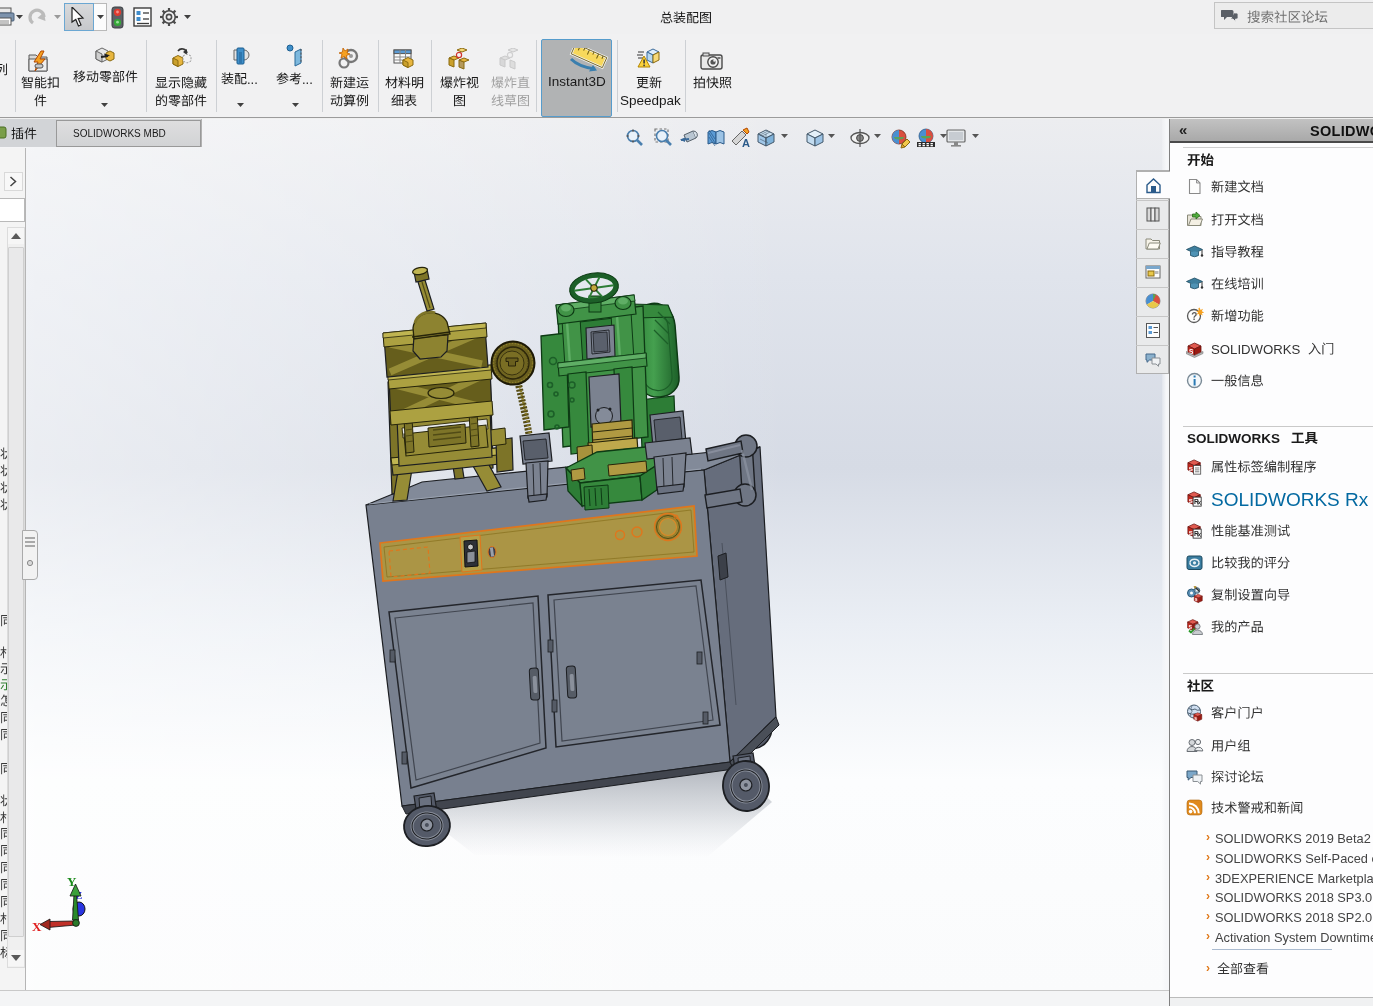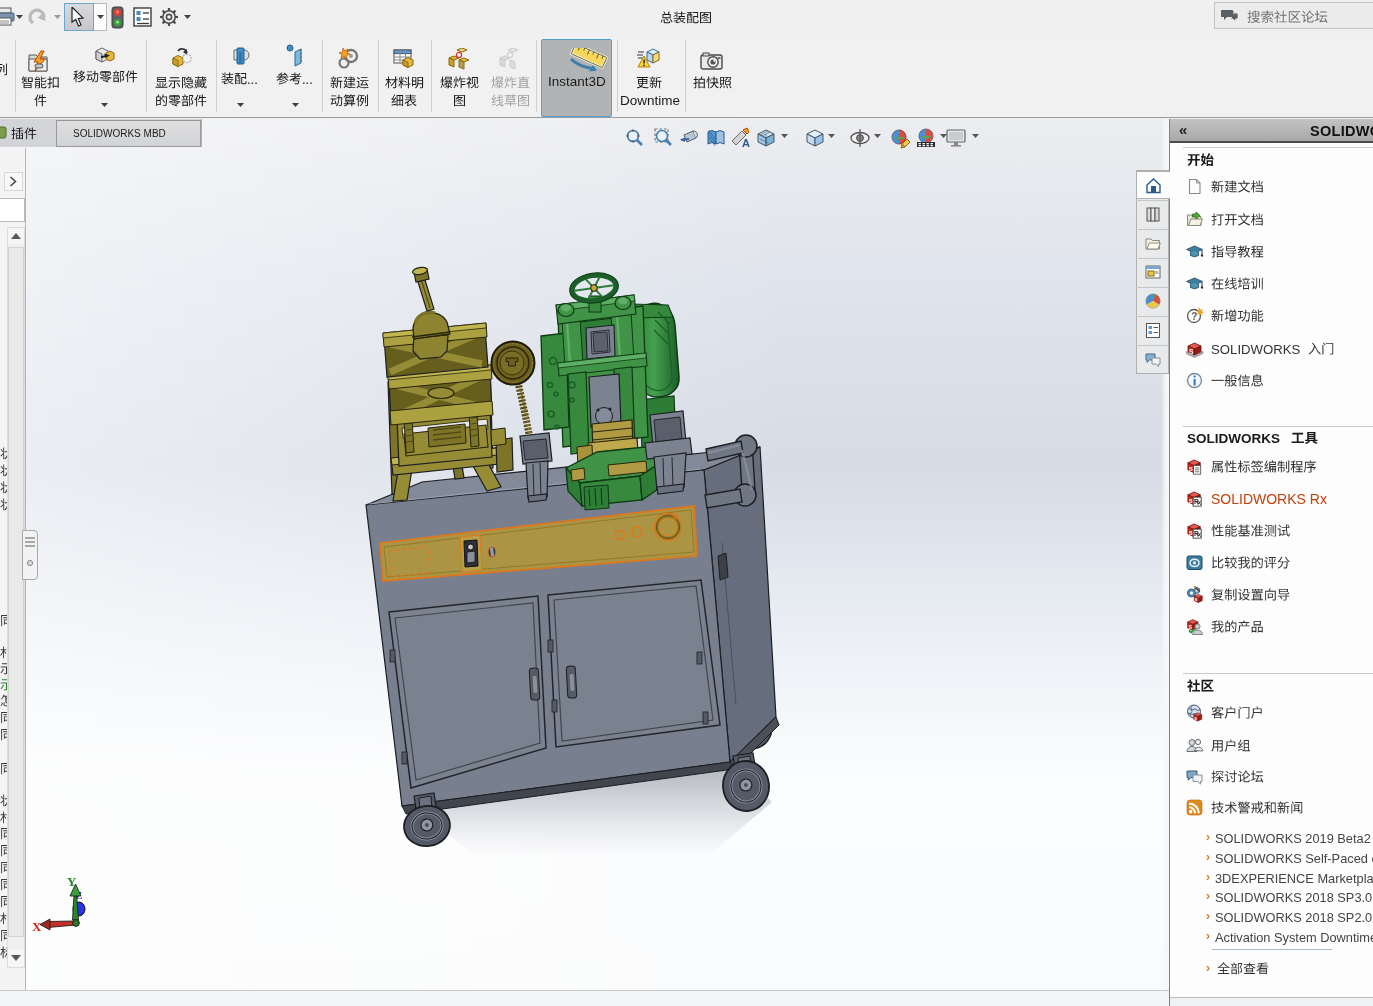--- a/index.html
+++ b/index.html
@@ -314,21 +314,21 @@
 <polygon points="7,8 13,19 1,19" fill="#fbd23c" stroke="#b38600"></polygon>
 <rect x="6.3" y="11.5" width="1.6" height="4" fill="#3a3a3a"></rect>
       <rect x="6.3" y="16.6" width="1.6" height="1.6" fill="#3a3a3a"></rect>
     </svg>
 <svg style="position:absolute;left:636.0px;top:73.5px;overflow:visible" width="26" height="17">
       <g fill="#1a1a1a" transform="translate(0,13.3) scale(0.1300,-0.1300)">
         <use href="#g42" x="0"></use>
         <use href="#g26" x="100"></use>
       </g>
     </svg>
-<div class="lat" style="left:620px;top:93px;font-size:13.5px">Downtime</div>
+<div class="lat" style="left:620px;top:93px;font-size:13.5px">Speedpak</div>
 <svg class="abs" style="left:700px;top:50px" width="24" height="24" viewBox="0 0 24 24">
       <rect x="1" y="5" width="21" height="14" rx="2" fill="#e9e9e9" stroke="#4a4a4a" stroke-width="1.4"></rect>
 <rect x="3" y="3" width="6" height="3" fill="#d9d9d9" stroke="#4a4a4a"></rect>
 <circle cx="13" cy="12" r="5.2" fill="#f4f4f4" stroke="#4a4a4a" stroke-width="1.4"></circle>
 <circle cx="13" cy="12" r="2.6" fill="#555"></circle>
       <circle cx="14.2" cy="10.8" r="1" fill="#eee"></circle>
 <rect x="17.5" y="7" width="3" height="2" fill="#777"></rect>
     </svg>
 <svg style="position:absolute;left:692.5px;top:73.5px;overflow:visible" width="39" height="17">
       <g fill="#1a1a1a" transform="translate(0,13.3) scale(0.1300,-0.1300)">
@@ -1018,21 +1018,21 @@
 <polygon points="15,5 8.5,8 8.5,15.5 15,12.5" fill="#9a1a12" stroke="#6a1410" stroke-width="0.8"></polygon>
 <text x="3" y="13.2" font-size="6.5" font-weight="bold" fill="#fff" font-family="Liberation Sans">S</text>
 <g transform="translate(7.5,7.5)">
           <rect x="0" y="0" width="8.5" height="9.5" fill="#fdfdfd" stroke="#333" stroke-width="0.9"></rect>
           <text x="1" y="7.5" font-size="7" font-weight="bold" fill="#222" font-family="Liberation Sans">R</text>
           <line x1="5" y1="4" x2="8" y2="8" stroke="#222" stroke-width="0.9"></line>
           <line x1="8" y1="4" x2="5" y2="8" stroke="#222" stroke-width="0.9"></line>
         </g>
       </g>
     </svg>
-<div class="lat" style="left:1211px;top:492px;color:#c2410c;font-size:14px">SOLIDWORKS Rx</div>
+<div class="lat" style="left:1211px;top:492px;color:#0369a1;font-size:19px">SOLIDWORKS Rx</div>
 <svg class="abs" style="left:1186px;top:522px" width="18" height="19" viewBox="0 0 18 19">
       <g transform="translate(0,0) scale(0.95)">
 <polygon points="2,5 8.5,2 15,5 8.5,8" fill="#e05a50" stroke="#6a1410" stroke-width="0.8"></polygon>
 <polygon points="2,5 8.5,8 8.5,15.5 2,12.5" fill="#c3281e" stroke="#6a1410" stroke-width="0.8"></polygon>
 <polygon points="15,5 8.5,8 8.5,15.5 15,12.5" fill="#9a1a12" stroke="#6a1410" stroke-width="0.8"></polygon>
 <text x="3" y="13.2" font-size="6.5" font-weight="bold" fill="#fff" font-family="Liberation Sans">S</text>
 <g transform="translate(7.5,7.5)">
           <rect x="0" y="0" width="8.5" height="9.5" fill="#fdfdfd" stroke="#333" stroke-width="0.9"></rect>
           <text x="1" y="7.5" font-size="7" font-weight="bold" fill="#222" font-family="Liberation Sans">R</text>
           <line x1="5" y1="4" x2="8" y2="8" stroke="#222" stroke-width="0.9"></line>

